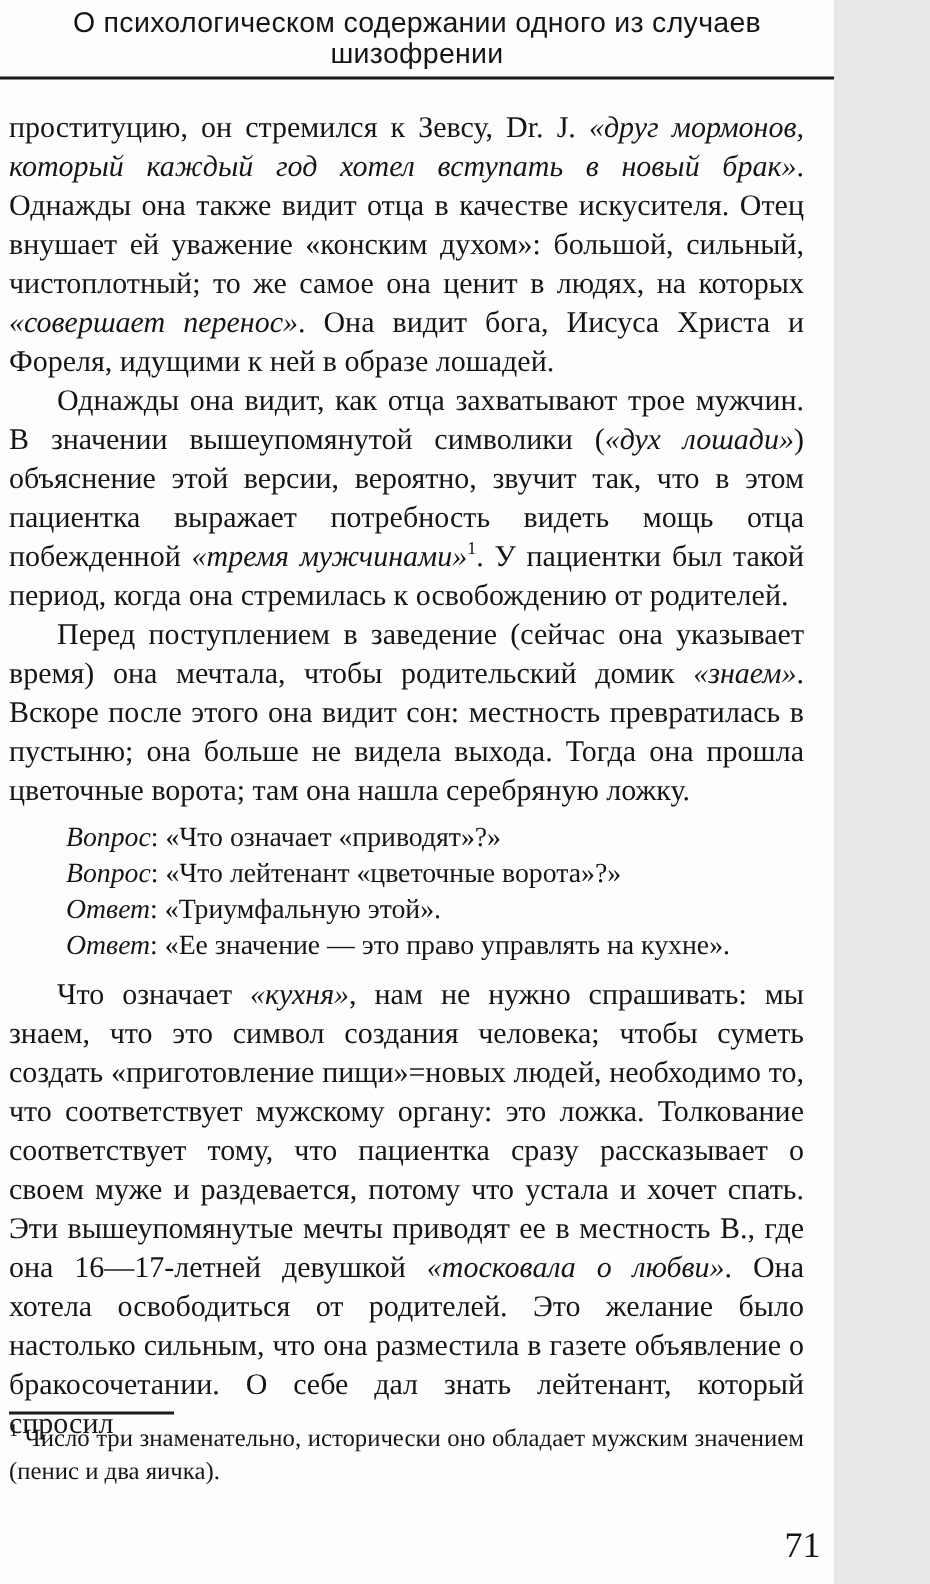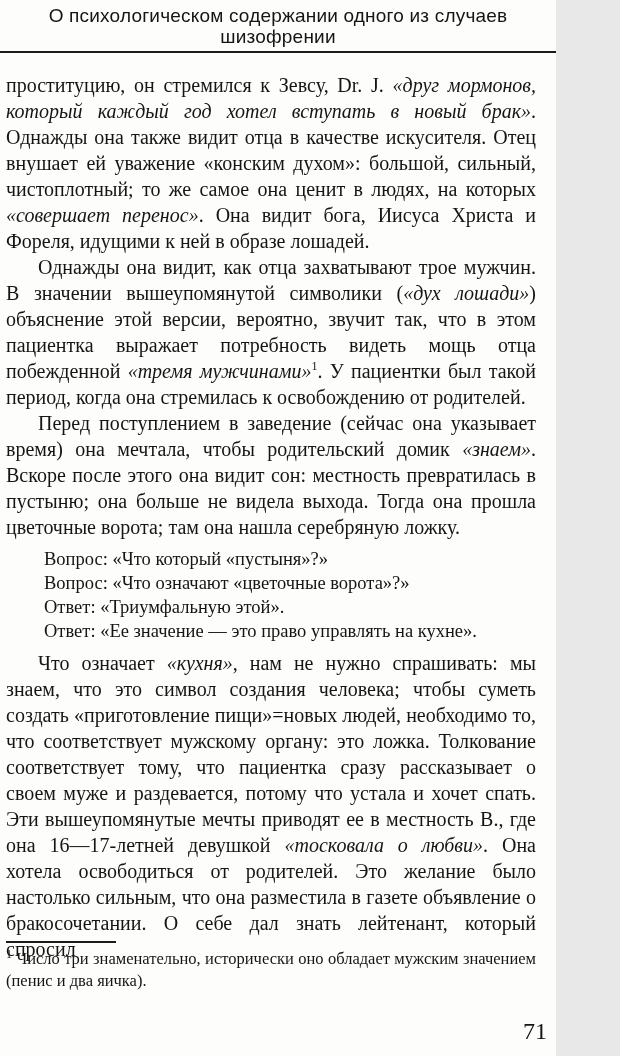--- a/index.html
+++ b/index.html
@@ -37,21 +37,21 @@
   .para.indent{text-indent:32px;}
   .it{font-style:italic;}
   sup{font-size:12px;line-height:0;}
   .dialog{
     margin:7px 0 7px 38px;
     font-size:18.5px;
     line-height:24px;
     text-align:left;
   }
   .dialog-line{margin:0;}
-  .dialog-label{}
+  .dialog-label{font-style:italic;}
   .footnote-area{
     position:absolute;
     left:6px;right:20px;top:941px;
   }
   .footnote-rule{
     border:none;
     border-top:2px solid #1b1b1b;
     width:110px;
     margin:0 0 5px 0;
   }
@@ -78,22 +78,22 @@
   </div>
   <hr class="head-rule">
 
   <div class="body-text">
     <div id="paras-before">
         <p class="para"><span>проституцию, он стремился к Зевсу, Dr. J. </span><span class="it">«друг мормонов, который каждый год хотел вступать в новый брак»</span><span>. Однажды она также видит отца в качестве искусителя. Отец внушает ей уважение «конским духом»: большой, сильный, чистоплотный; то же самое она ценит в людях, на которых </span><span class="it">«совершает перенос»</span><span>. Она видит бога, Иисуса Христа и Фореля, идущими к ней в образе лошадей.</span></p>
         <p class="para indent"><span>Однажды она видит, как отца захватывают трое мужчин. В значении вышеупомянутой символики (</span><span class="it">«дух лошади»</span><span>) объяснение этой версии, вероятно, звучит так, что в этом пациентка выражает потребность видеть мощь отца побежденной </span><span class="it">«тремя мужчинами»</span><sup>1</sup><span>. У пациентки был такой период, когда она стремилась к освобождению от родителей.</span></p>
         <p class="para indent"><span>Перед поступлением в заведение (сейчас она указывает время) она мечтала, чтобы родительский домик </span><span class="it">«знаем»</span><span>. Вскоре после этого она видит сон: местность превратилась в пустыню; она больше не видела выхода. Тогда она прошла цветочные ворота; там она нашла серебряную ложку.</span></p>
       </div>
     <div class="dialog" id="dialog-block">
-        <p class="dialog-line"><span class="dialog-label">Вопрос</span><span>: «Что который «пустыня»?»</span></p>
-        <p class="dialog-line"><span class="dialog-label">Вопрос</span><span>: «Что означают «цветочные ворота»?»</span></p>
+        <p class="dialog-line"><span class="dialog-label">Вопрос</span><span>: «Что означает «приводят»?»</span></p>
+        <p class="dialog-line"><span class="dialog-label">Вопрос</span><span>: «Что лейтенант «цветочные ворота»?»</span></p>
         <p class="dialog-line"><span class="dialog-label">Ответ</span><span>: «Триумфальную этой».</span></p>
         <p class="dialog-line"><span class="dialog-label">Ответ</span><span>: «Ее значение — это право управлять на кухне».</span></p>
       </div>
     <div id="paras-after">
         <p class="para indent"><span>Что означает </span><span class="it">«кухня»</span><span>, нам не нужно спрашивать: мы знаем, что это символ создания человека; чтобы суметь создать «приготовление пищи»=новых людей, необходимо то, что соответствует мужскому органу: это ложка. Толкование соответствует тому, что пациентка сразу рассказывает о своем муже и раздевается, потому что устала и хочет спать. Эти вышеупомянутые мечты приводят ее в местность В., где она 16—17-летней девушкой </span><span class="it">«тосковала о любви»</span><span>. Она хотела освободиться от родителей. Это желание было настолько сильным, что она разместила в газете объявление о бракосочетании. О себе дал знать лейтенант, который спросил</span></p>
       </div>
   </div>
 
   <div class="footnote-area">
     <hr class="footnote-rule">

